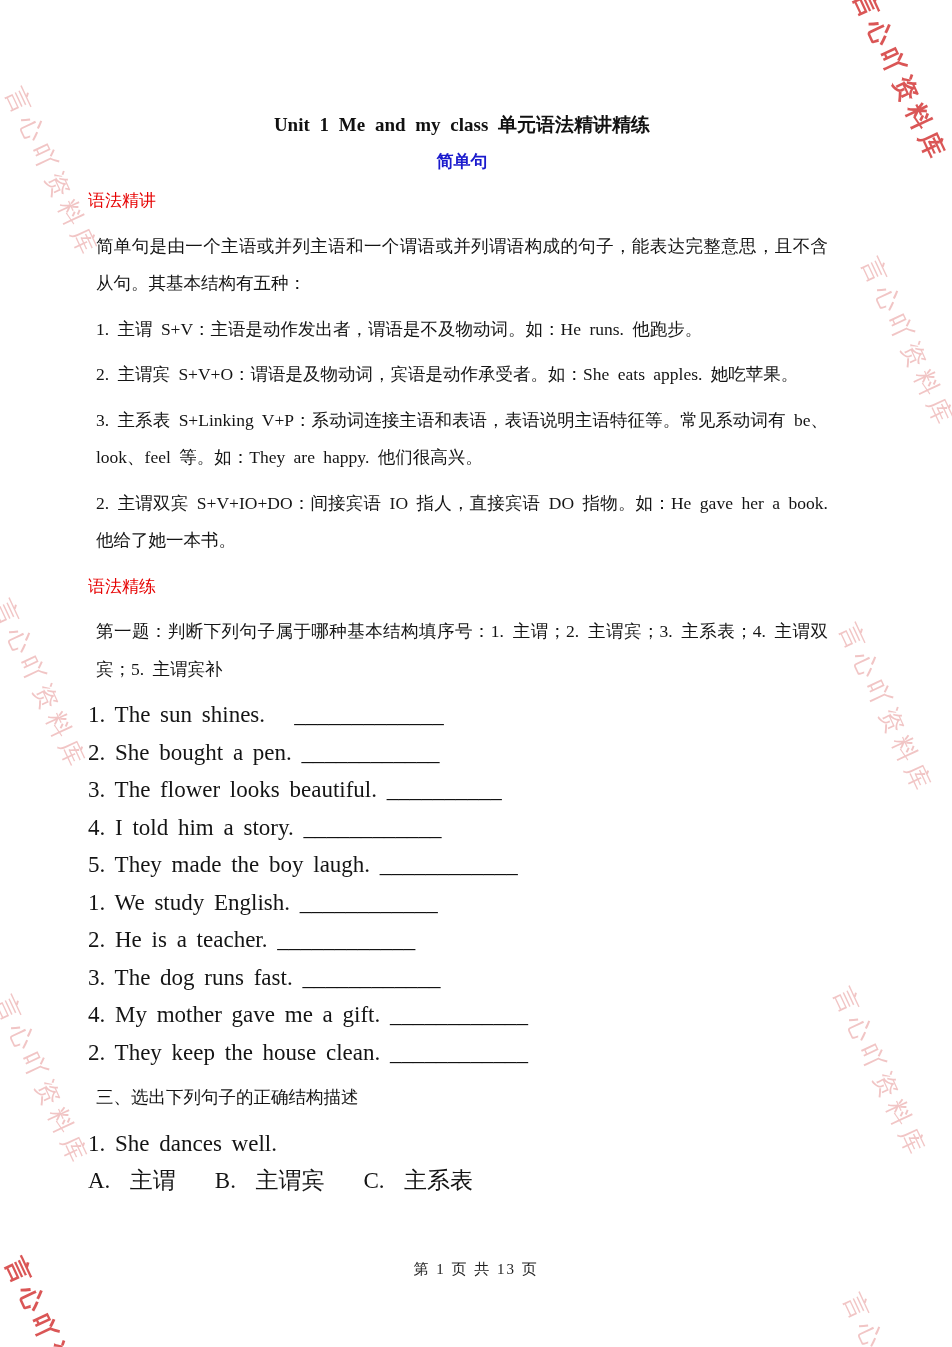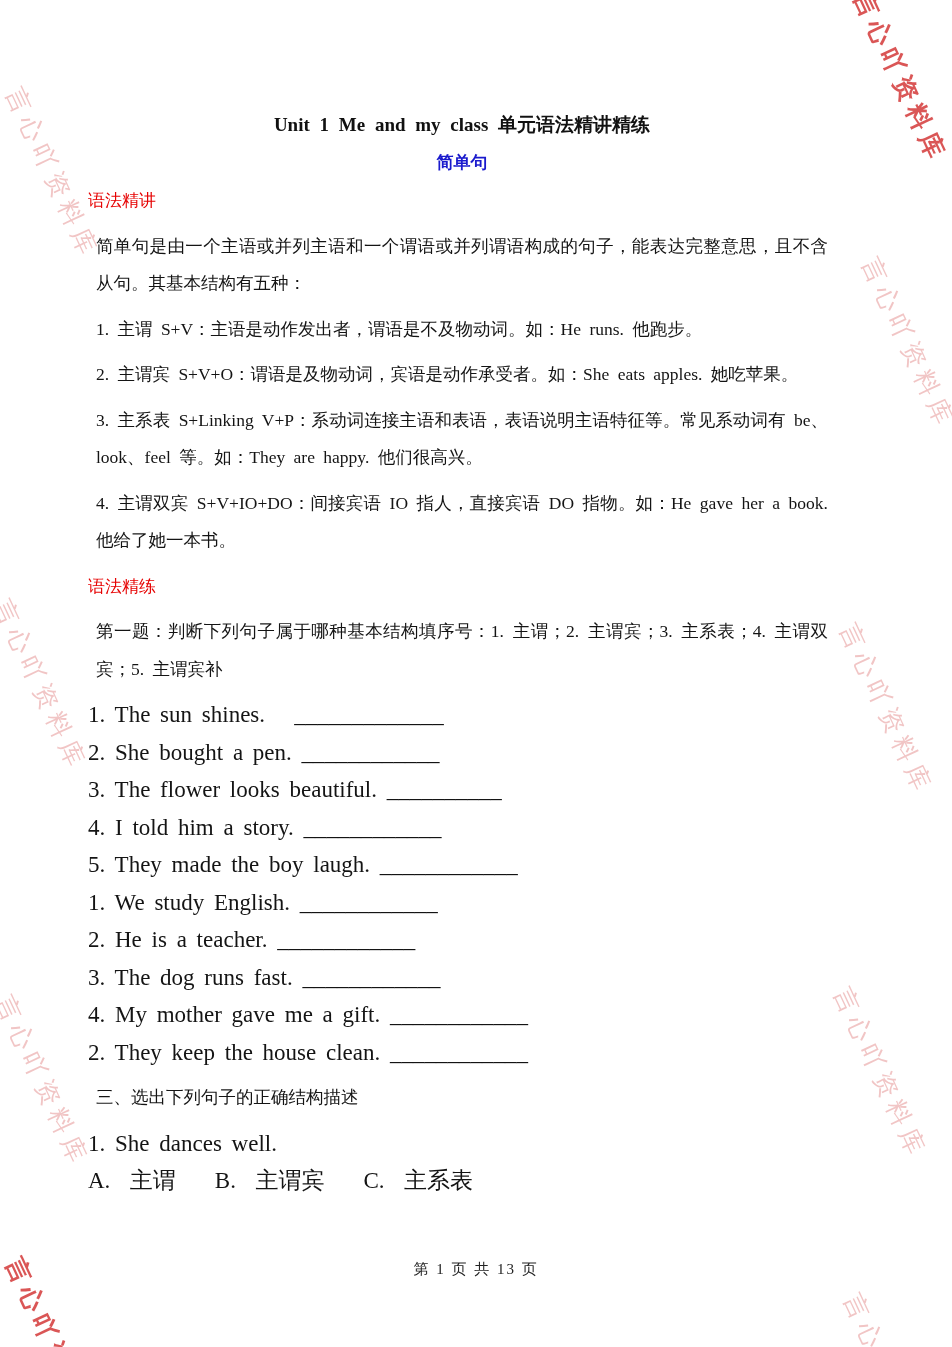--- a/index.html
+++ b/index.html
@@ -50,20 +50,21 @@
     word-spacing: 5px;
     color: #111111;
   }
   .doc-subtitle {
     margin: 0;
     text-align: center;
     font-size: 17px;
     font-weight: bold;
     line-height: 38px;
     color: #1a1acd;
+    font-family: Liberation Mono, monospace;
   }
   .sec-heading {
     margin: 0;
     font-size: 17px;
     font-weight: normal;
     line-height: 37.5px;
     color: #e60000;
   }
   .para {
     margin: 8px;
@@ -113,21 +114,21 @@
     <h1 class="doc-title">Unit 1 Me and my class 单元语法精讲精练</h1>
     <h2 class="doc-subtitle">简单句</h2>
 
     <h3 class="sec-heading">语法精讲</h3>
 
     <p class="para">简单句是由一个主语或并列主语和一个谓语或并列谓语构成的句子，能表达完整意思，且不含从句。其基本结构有五种：</p>
 
     <p class="para">1. 主谓 S+V：主语是动作发出者，谓语是不及物动词。如：He runs. 他跑步。</p>
     <p class="para">2. 主谓宾 S+V+O：谓语是及物动词，宾语是动作承受者。如：She eats apples. 她吃苹果。</p>
     <p class="para">3. 主系表 S+Linking V+P：系动词连接主语和表语，表语说明主语特征等。常见系动词有 be、look、feel 等。如：They are happy. 他们很高兴。</p>
-    <p class="para">4. 主谓双宾 S+V+IO+DO：间接宾语 IO 指人，直接宾语 DO 指物。如：He gave her a book. 他给了她一本书。</p>
+    <p class="para">2. 主谓双宾 S+V+IO+DO：间接宾语 IO 指人，直接宾语 DO 指物。如：He gave her a book. 他给了她一本书。</p>
 
     <h3 class="sec-heading">语法精练</h3>
 
     <p class="para">第一题：判断下列句子属于哪种基本结构填序号：1. 主谓；2. 主谓宾；3. 主系表；4. 主谓双宾；5. 主谓宾补</p>
 
     <p class="exline">1. The sun shines.   _____________</p>
     <p class="exline">2. She bought a pen. ____________</p>
     <p class="exline">3. The flower looks beautiful. __________</p>
     <p class="exline">4. I told him a story. ____________</p>
     <p class="exline">5. They made the boy laugh. ____________</p>

